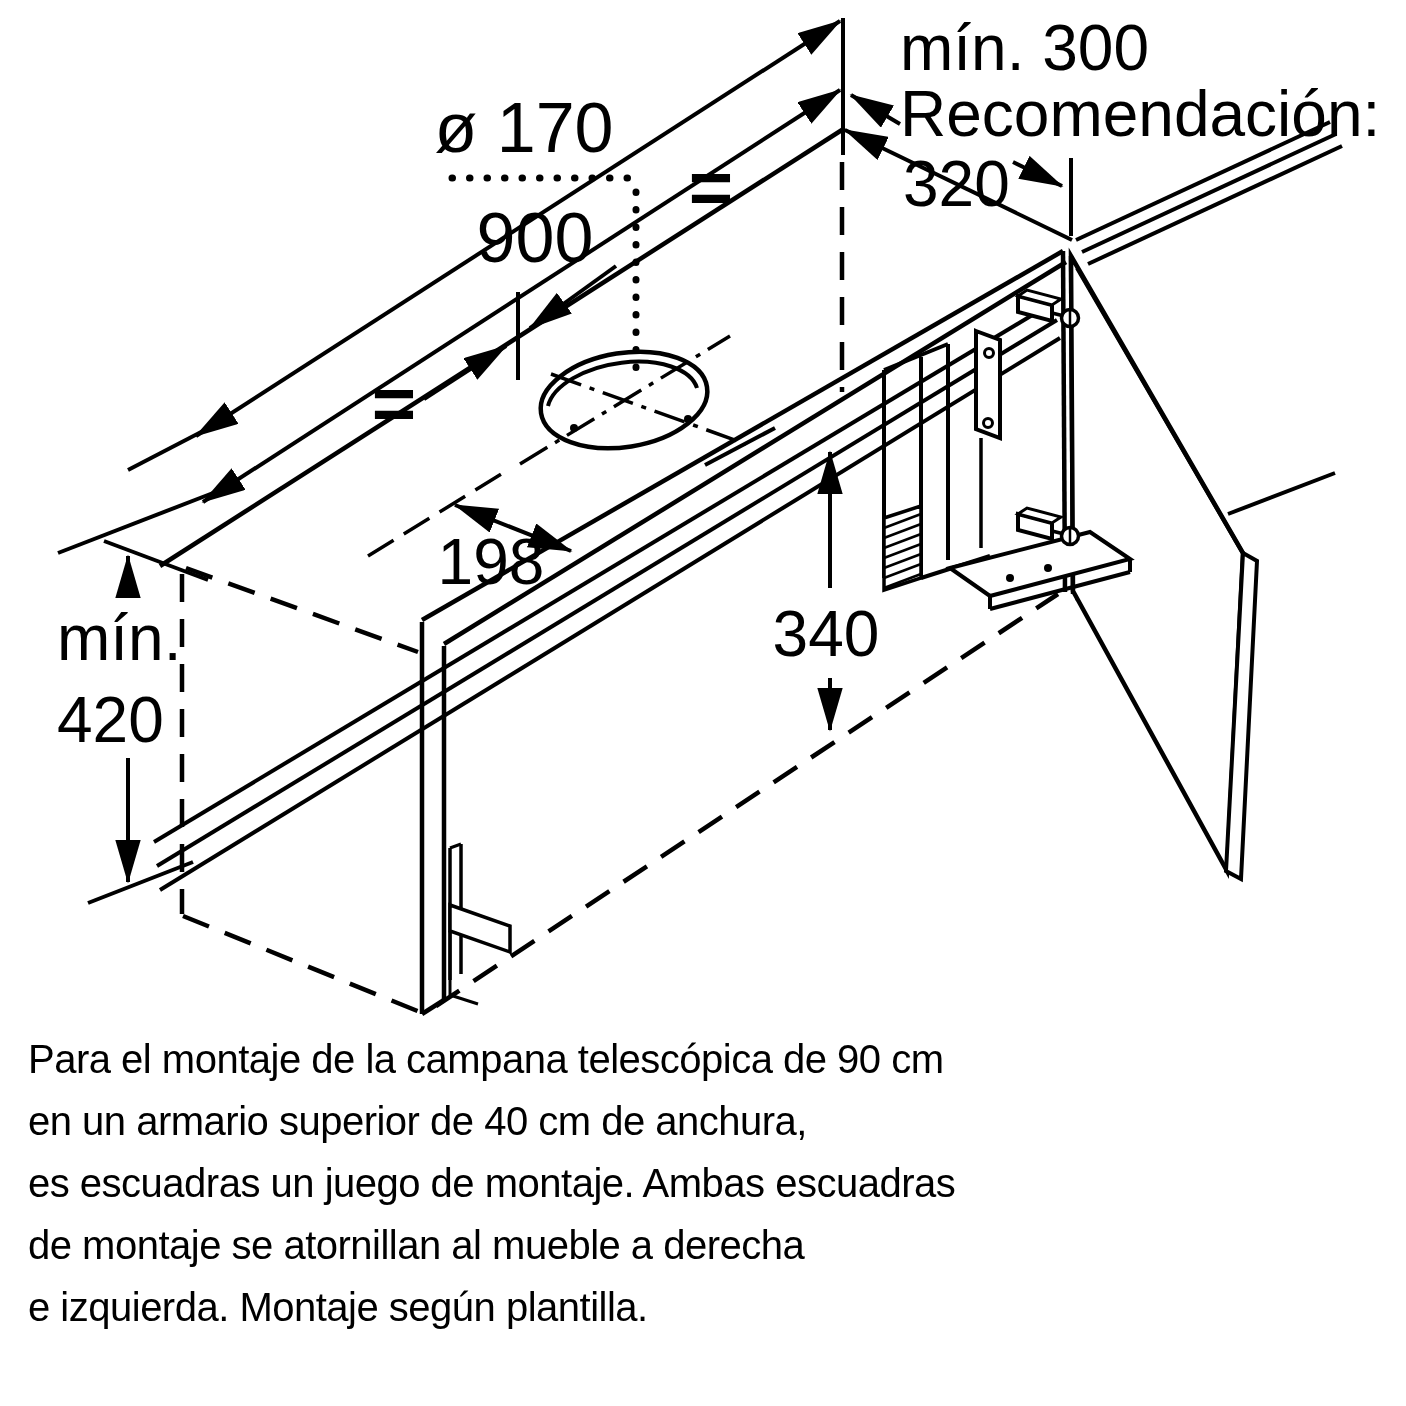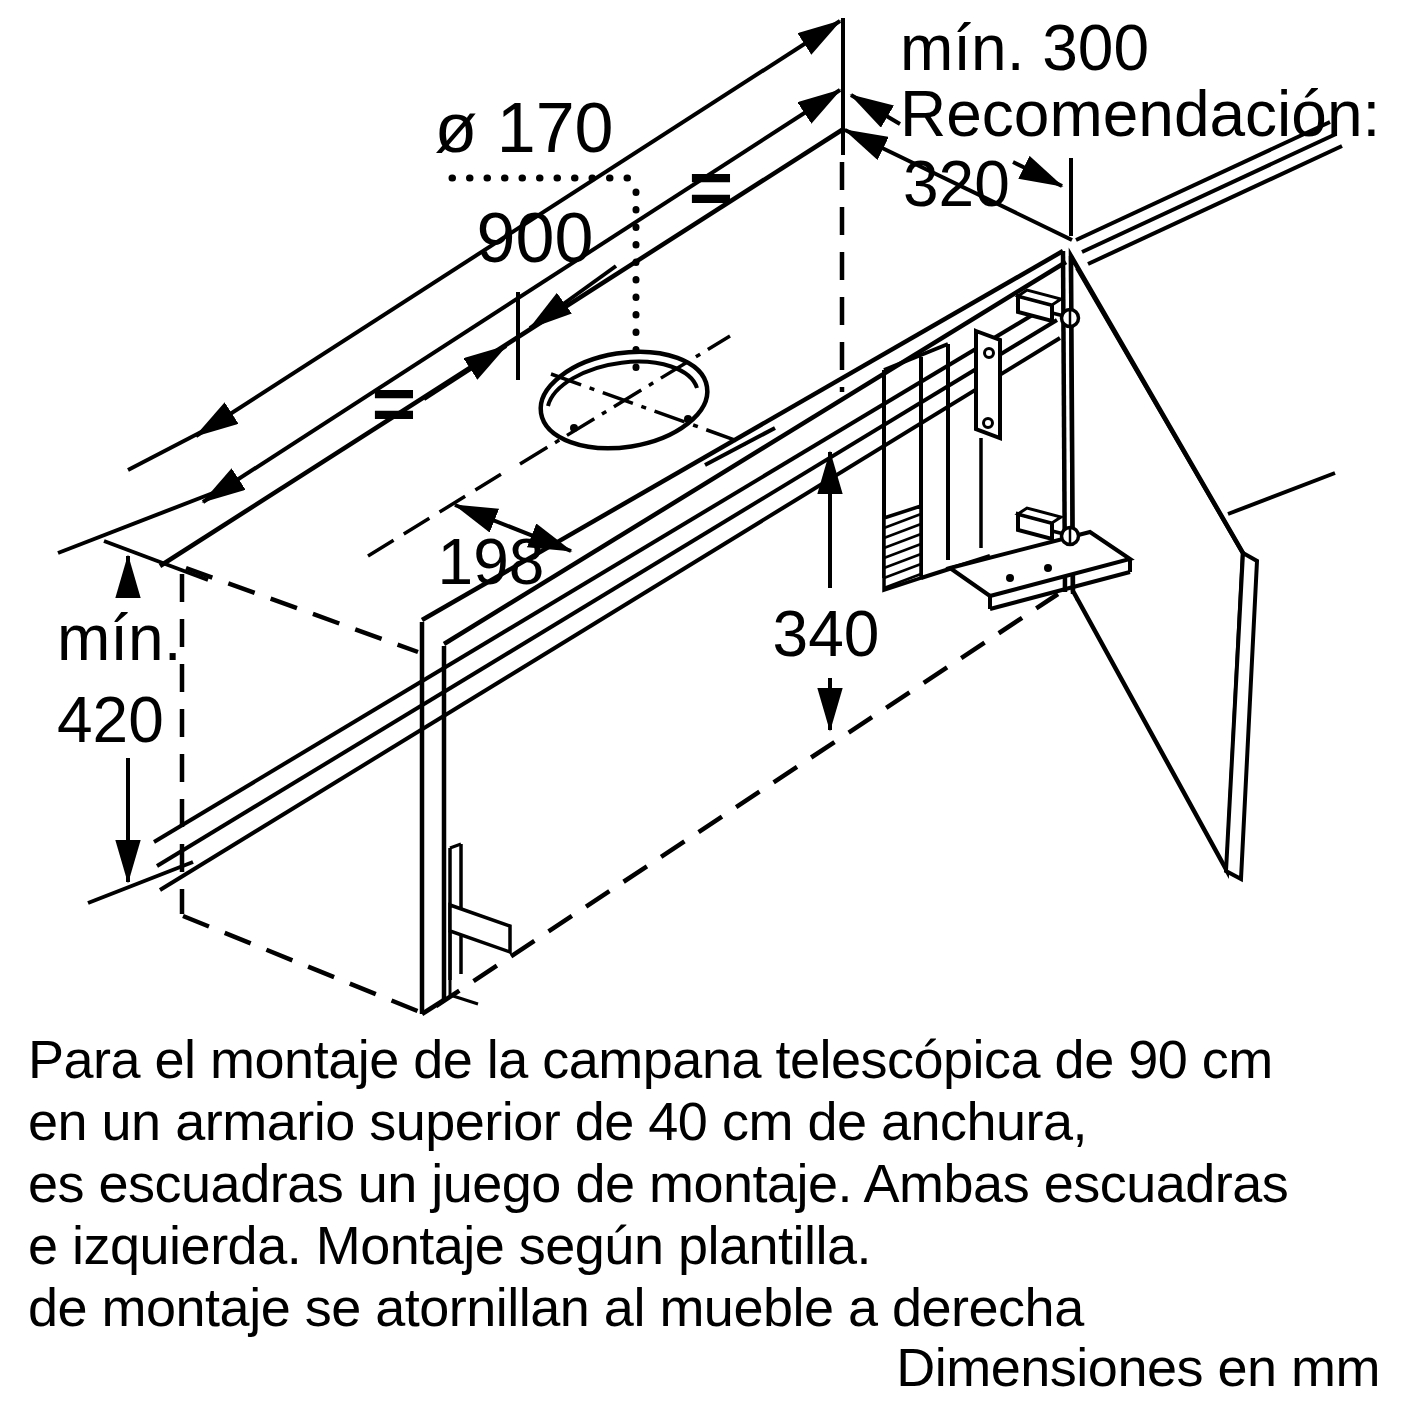--- a/index.html
+++ b/index.html
@@ -4,21 +4,21 @@
 <style>
   html,body{margin:0;padding:0;background:#ffffff;}
   body{width:1406px;height:1406px;position:relative;font-family:"Liberation Sans",sans-serif;overflow:hidden;}
   #stage{position:absolute;left:0;top:0;width:1406px;height:1406px;}
   svg{position:absolute;left:0;top:0;}
   svg text{fill:#000;font-family:"Liberation Sans",sans-serif;}
   .dimtext{font-size:64px;}
   .dimtext-big{font-size:70px;}
   .eq{font-size:76px;font-weight:bold;}
   .caption{position:absolute;left:28px;top:1028px;width:1372px;color:#000;
-           font-size:54px;line-height:62px;letter-spacing:-0.5px;white-space:nowrap;}
+           font-size:40px;line-height:62px;letter-spacing:-0.5px;white-space:nowrap;}
   .caption div{height:62px;}
   .units-note{position:absolute;right:26px;top:1336px;color:#000;font-size:54px;
               letter-spacing:-0.5px;white-space:nowrap;}
 </style>
 </head>
 <body>
 
 <div id="stage">
 
 <svg width="1406" height="1406" viewBox="0 0 1406 1406">
@@ -188,19 +188,18 @@
     <text x="826" y="656" text-anchor="middle" class="dimtext">340</text>
     <text x="57" y="660" class="dimtext">mín.</text>
     <text x="57" y="742" class="dimtext">420</text>
   </g>
 </svg>
 
 <div class="caption">
   <div>Para el montaje de la campana telescópica de 90 cm</div>
   <div>en un armario superior de 40 cm de anchura,</div>
   <div>es escuadras un juego de montaje. Ambas escuadras</div>
+  <div>de montaje se atornillan al mueble a derecha</div>
   <div>e izquierda. Montaje según plantilla.</div>
-  <div>de montaje se atornillan al mueble a derecha</div>
 </div>
 
-<div class="units-note">Dimensiones en mm</div>
 
 </div>
 
 </body></html>

